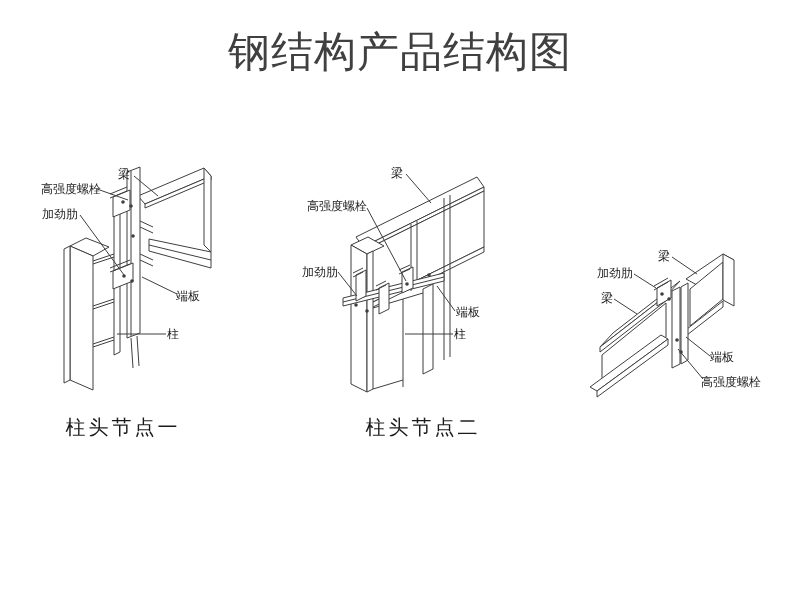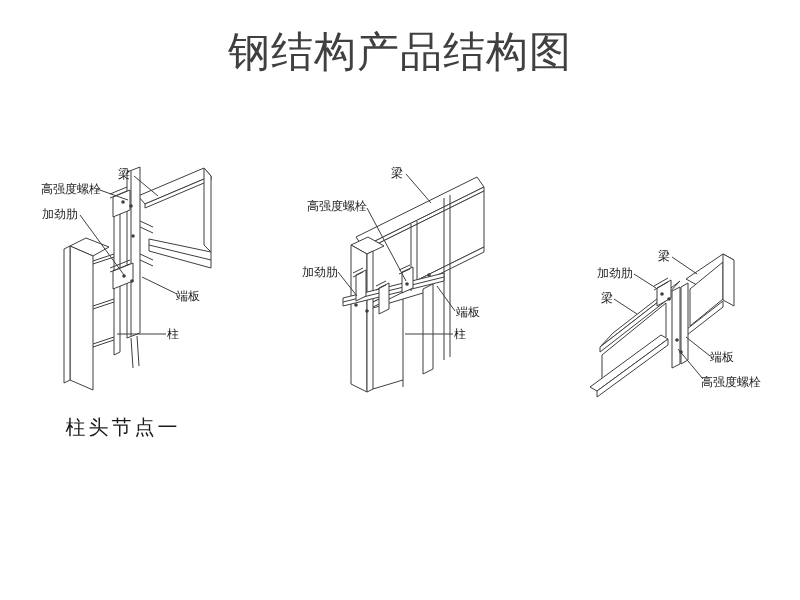--- a/index.html
+++ b/index.html
@@ -132,20 +132,21 @@
   <div class="plabel" style="left:456px;top:306px">端板</div>
   <div class="plabel" style="left:454px;top:328px">柱</div>
 
   <div class="plabel" style="left:658px;top:250px">梁</div>
   <div class="plabel" style="left:597px;top:267px">加劲肋</div>
   <div class="plabel" style="left:601px;top:292px">梁</div>
   <div class="plabel" style="left:710px;top:351px">端板</div>
   <div class="plabel" style="left:701px;top:376px">高强度螺栓</div>
 
   <div class="caption" style="left:28px">柱头节点一</div>
+  <div class="caption" style="left:328px">柱头节点二</div>
 
   <div id="footer">
     
     
     
     
   </div>
 
 </div>
 

